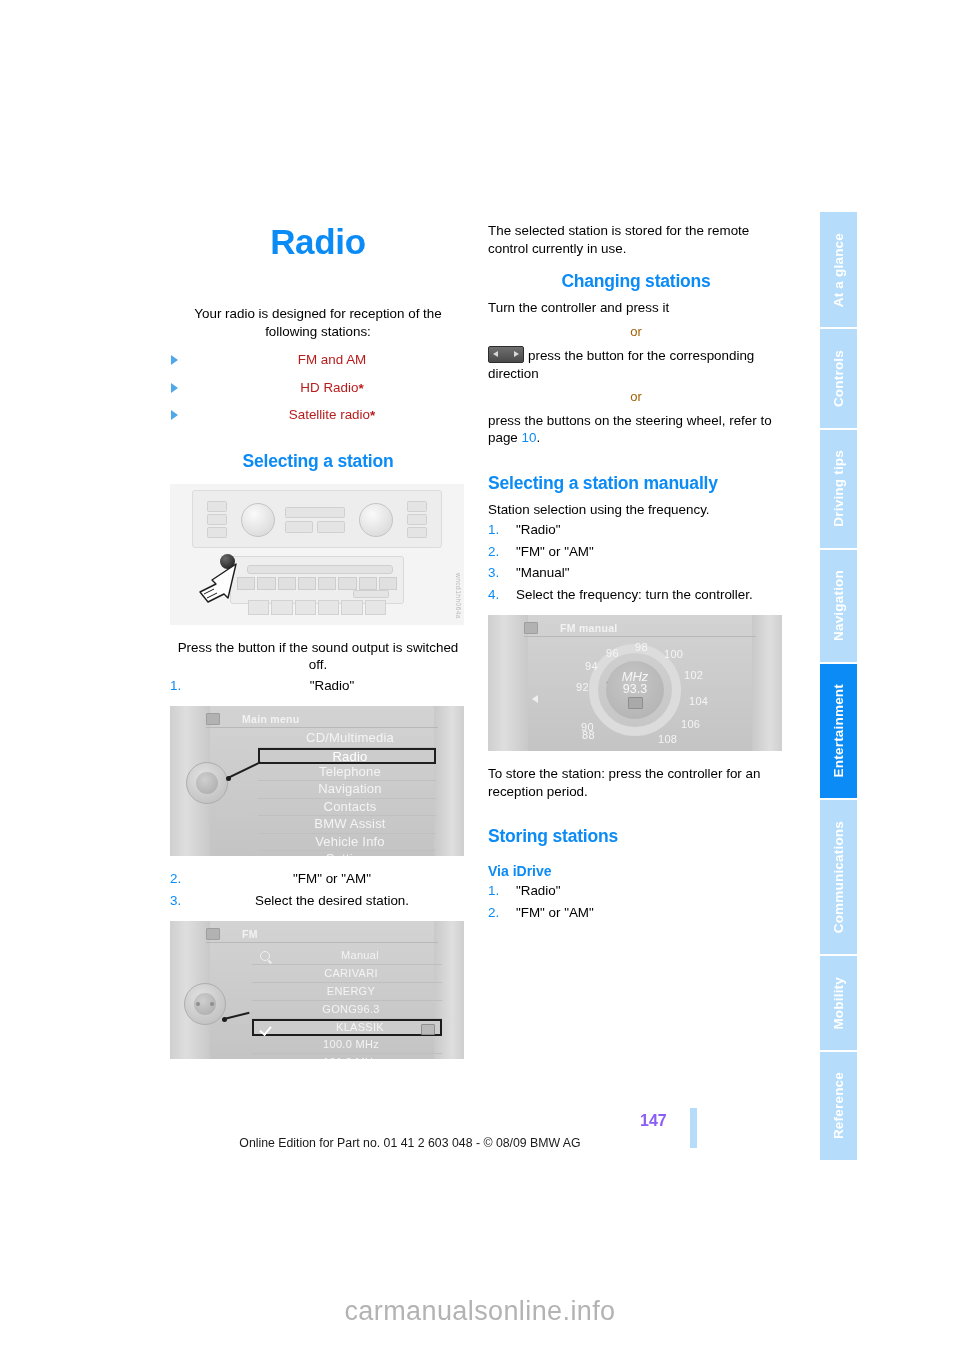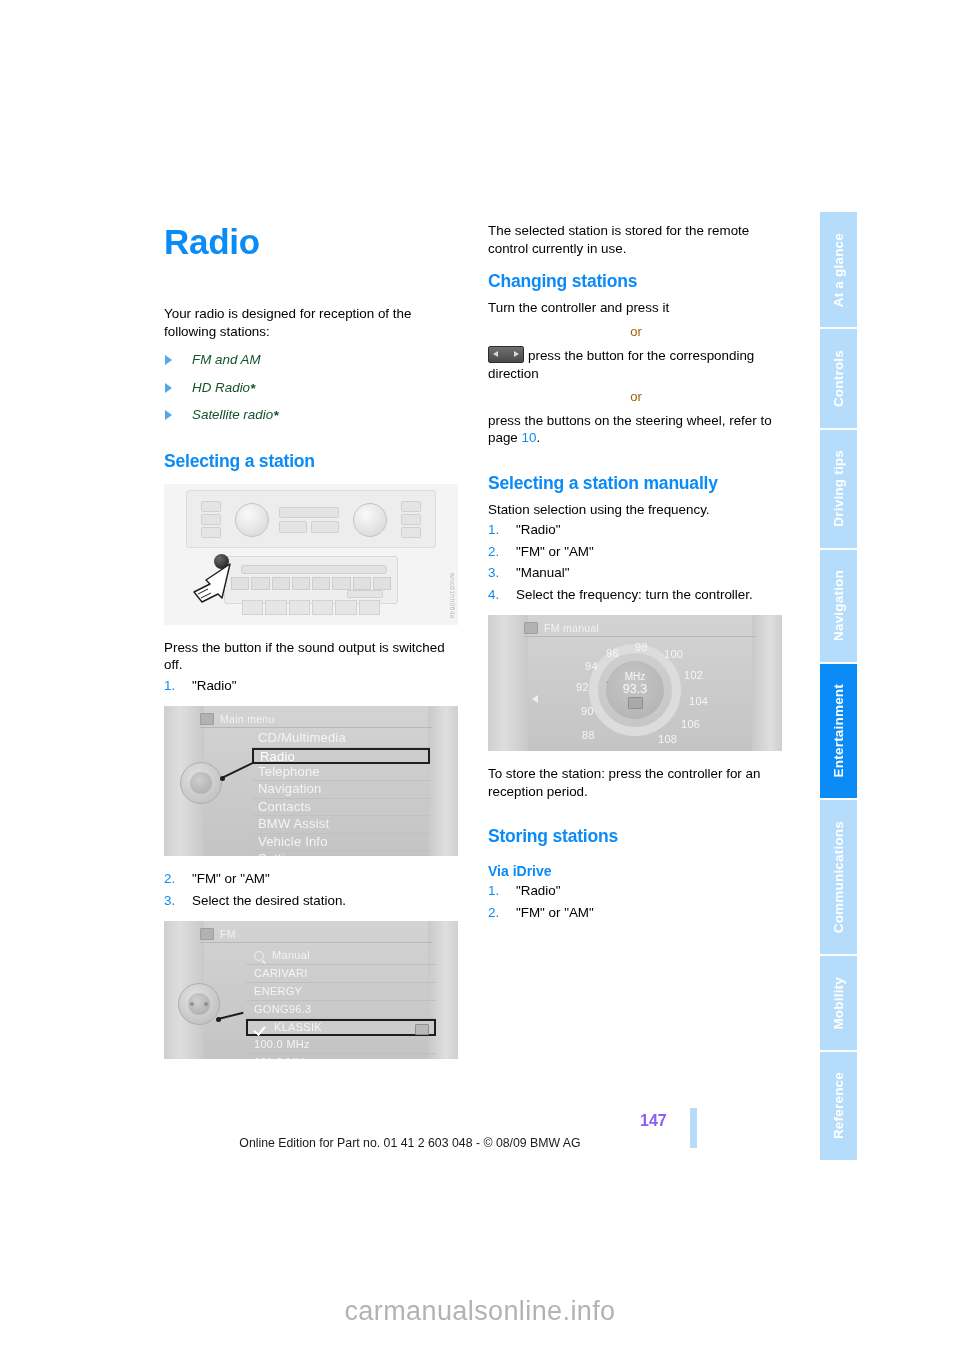--- a/index.html
+++ b/index.html
@@ -54,21 +54,21 @@
     letter-spacing: 0.2px;
     white-space: nowrap;
   }
 
   
   .col {
     position: absolute;
     width: 296px;
     top: 222px;
   }
-  .col-left  { left: 164px; }
+  .col-left  { left: 170px; text-align: center; }
   .col-right { left: 488px; }
 
   h1.title {
     color: #0b8bf5;
     font-size: 35px;
     font-weight: bold;
     margin: 0 0 43px 0;
     letter-spacing: -0.3px;
   }
   h2.section {
@@ -101,25 +101,24 @@
     color: #a16207;
     text-align: center;
   }
   .pagelink { color: #0b8bf5; }
 
   
   ul.bullets { list-style: none; margin: 11px 0 0 0; padding: 0; }
   ul.bullets li {
     font-size: 13.4px;
     line-height: 17.5px;
-    color: #14532d;
+    color: #b91c1c;
     padding-left: 28px;
     position: relative;
     margin-bottom: 9px;
-    font-style: italic;
   }
   ul.bullets li .tri {
     position: absolute;
     left: 1px; top: 4px;
     width: 0; height: 0;
     border-left: 7px solid #4fa8e8;
     border-top: 5px solid transparent;
     border-bottom: 5px solid transparent;
   }
   .ast { font-size: 13.4px; vertical-align: -1px; font-weight: bold;}
@@ -236,21 +235,21 @@
     position:absolute; left:0; top:0; bottom:0; width:40px;
     background: linear-gradient(90deg,#cfcfcf,#dedede 40%,#c9c9c9);
   }
   .scr-arcs-r {
     position:absolute; right:0; top:0; bottom:0; width:30px;
     background: linear-gradient(270deg,#cfcfcf,#dedede 40%,#c9c9c9);
   }
   .scr-header {
     position:absolute; left:36px; right:26px; top:5px; height:16px;
     border-bottom:1px solid #b8b8b8;
-    display:flex; align-items:center; gap:6px;
+    display:flex; align-items:center; gap:22px;font-weight:bold;
   }
   .scr-header .hicon {
     width:12px; height:10px; background:#b2b2b2; border:1px solid #9e9e9e; border-radius:1px;
   }
   .scr-header .htxt { font-size:10.5px; color:#f2f2f2; letter-spacing:0.3px; }
   .menu-list {
     position:absolute; left:88px; right:28px; top:24px;
   }
   .menu-list .mi {
     height:16.5px; line-height:16.5px;
@@ -321,21 +320,21 @@
     border:9px solid #dcdcdc;
     box-sizing:border-box;
   }
   .dial-inner {
     position:absolute; left:50%; top:50%;
     width:58px; height:58px; margin-left:-29px; margin-top:-31px;
     border-radius:50%;
     background: radial-gradient(circle at 45% 38%, #c6c6c6, #b0b0b0);
     display:flex; flex-direction:column; align-items:center; justify-content:center;
   }
-  .dial-inner .mhz { font-size:10px; color:#f7f7f7; line-height:12px; }
+  .dial-inner .mhz { font-size:13px; color:#f7f7f7; line-height:12px;font-style:italic; }
   .dial-inner .freq { font-size:12.5px; color:#f7f7f7; line-height:13px; }
   .dial-inner .badge {
     margin-top:1px; width:13px; height:10px; background:#a9a9a9;
     border:1px solid #8e8e8e; border-radius:1px;
   }
   .dial-needle {
     position:absolute; width:13px; height:2px; background:#1b1b1b;
   }
   .tick {
     position:absolute; font-size:11px; color:#f5f5f5; letter-spacing:0.3px;
@@ -536,21 +535,21 @@
       <div class="lead-dot" style="left:52px; top:96px;"></div>
       <div class="lead" style="left:54px; top:97px; width:26px; transform: rotate(-14deg);"></div>
     </div>
 
   </div>
 
   <div class="col col-right">
 
     <p class="body gap">The selected station is stored for the remote control currently in use.</p>
 
-    <h2 class="section first" style="margin-top:14px;">Changing stations</h2>
+    <h2 class="section first" style="margin-top:14px;text-align:center;">Changing stations</h2>
     <p class="body">Turn the controller and press it</p>
     <p class="or">or</p>
     <p class="body"><span class="seekbtn"></span><span>press the button for the corresponding direction</span></p>
     <p class="or">or</p>
     <p class="body gap"><span>press the buttons on the steering wheel, refer to page </span><span class="pagelink">10</span><span>.</span></p>
 
     <h2 class="section">Selecting a station manually</h2>
     <p class="body">Station selection using the frequency.</p>
     <ol class="steps">
       <li>"Radio"</li>
@@ -569,21 +568,21 @@
       </div>
       <div class="dial-wrap">
         <div class="dial-ring"></div>
         <div class="dial-needle" style="left:118px; top:52px; transform: rotate(35deg);"></div>
         <div class="dial-inner">
           <span class="mhz">MHz</span>
           <span class="freq">93.3</span>
           <span class="badge"></span>
         </div>
         <span class="tick" style="left:94px; top:96px;">88</span>
-        <span class="tick" style="left:93px;  top:72px;">90</span>
+        <span class="tick" style="left:93px;  top:88px;">90</span>
         <span class="tick" style="left:88px;  top:48px;">92</span>
         <span class="tick" style="left:97px;  top:27px;">94</span>
         <span class="tick" style="left:118px; top:14px;">96</span>
         <span class="tick" style="left:147px; top:8px;">98</span>
         <span class="tick" style="left:176px; top:15px;">100</span>
         <span class="tick" style="left:196px; top:36px;">102</span>
         <span class="tick" style="left:201px; top:62px;">104</span>
         <span class="tick" style="left:193px; top:85px;">106</span>
         <span class="tick" style="left:170px; top:100px;">108</span>
         <div class="dial-arrow"></div>

